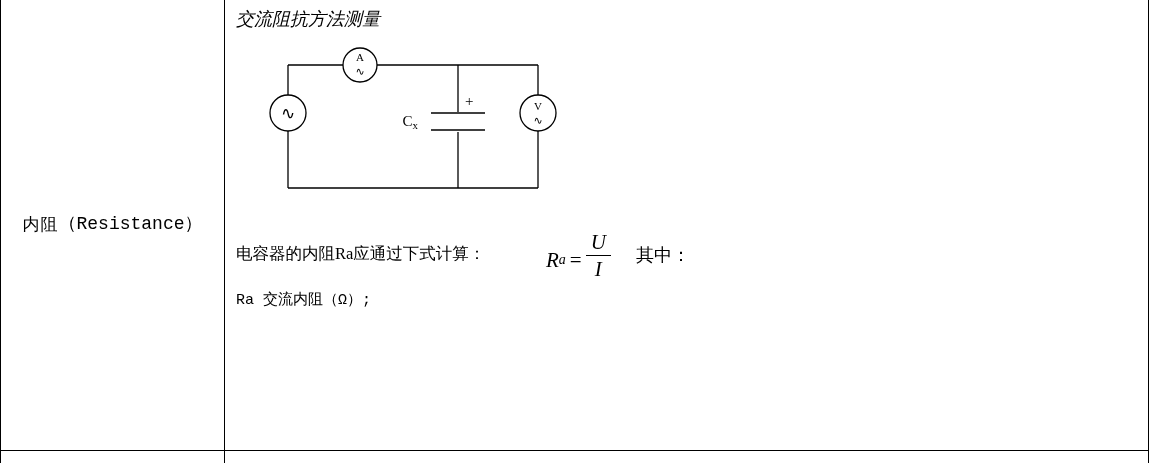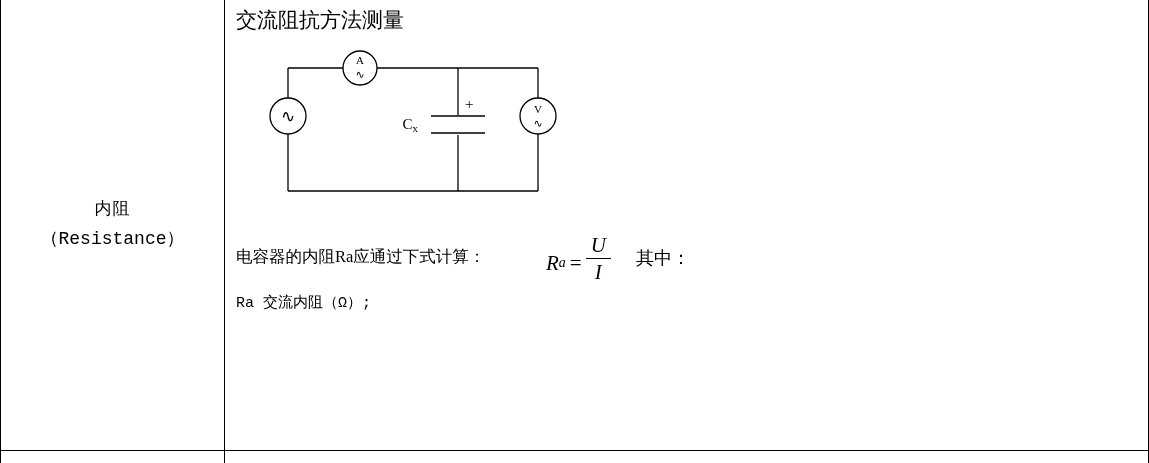--- a/index.html
+++ b/index.html
@@ -64,21 +64,21 @@
   }
 
   
   .cell-label {
     position: absolute;
     left: 1px;
     top: 0px;
     width: 223px;
     height: 450px;
     display: flex;
-    flex-direction: column;
+    flex-direction: row;
     align-items: center;
     justify-content: center;
     text-align: center;
     line-height: 1.75;
   }
   .cell-label .cn {
     font-family: "Liberation Serif", serif;
     font-size: 17px;
     letter-spacing: 1px;
   }
@@ -91,24 +91,25 @@
   .cell-body {
     position: absolute;
     left: 225px;
     top: 0px;
     width: 923px;
     height: 450px;
     padding: 9px 0 0 11px;
     box-sizing: border-box;
   }
   .line {
-    font-size: 21px;
+    font-size: 18px;
     line-height: 1;
     margin: 0 0 0 0;
     white-space: nowrap;
+    font-style: italic;
   }
   .para1 { margin-top: 1px; }
   .para2 { margin-top: 27px; }
 
   
   .circuit {
     position: relative;
     margin-top: 12px;
     margin-left: 12px;
     width: 560px;

